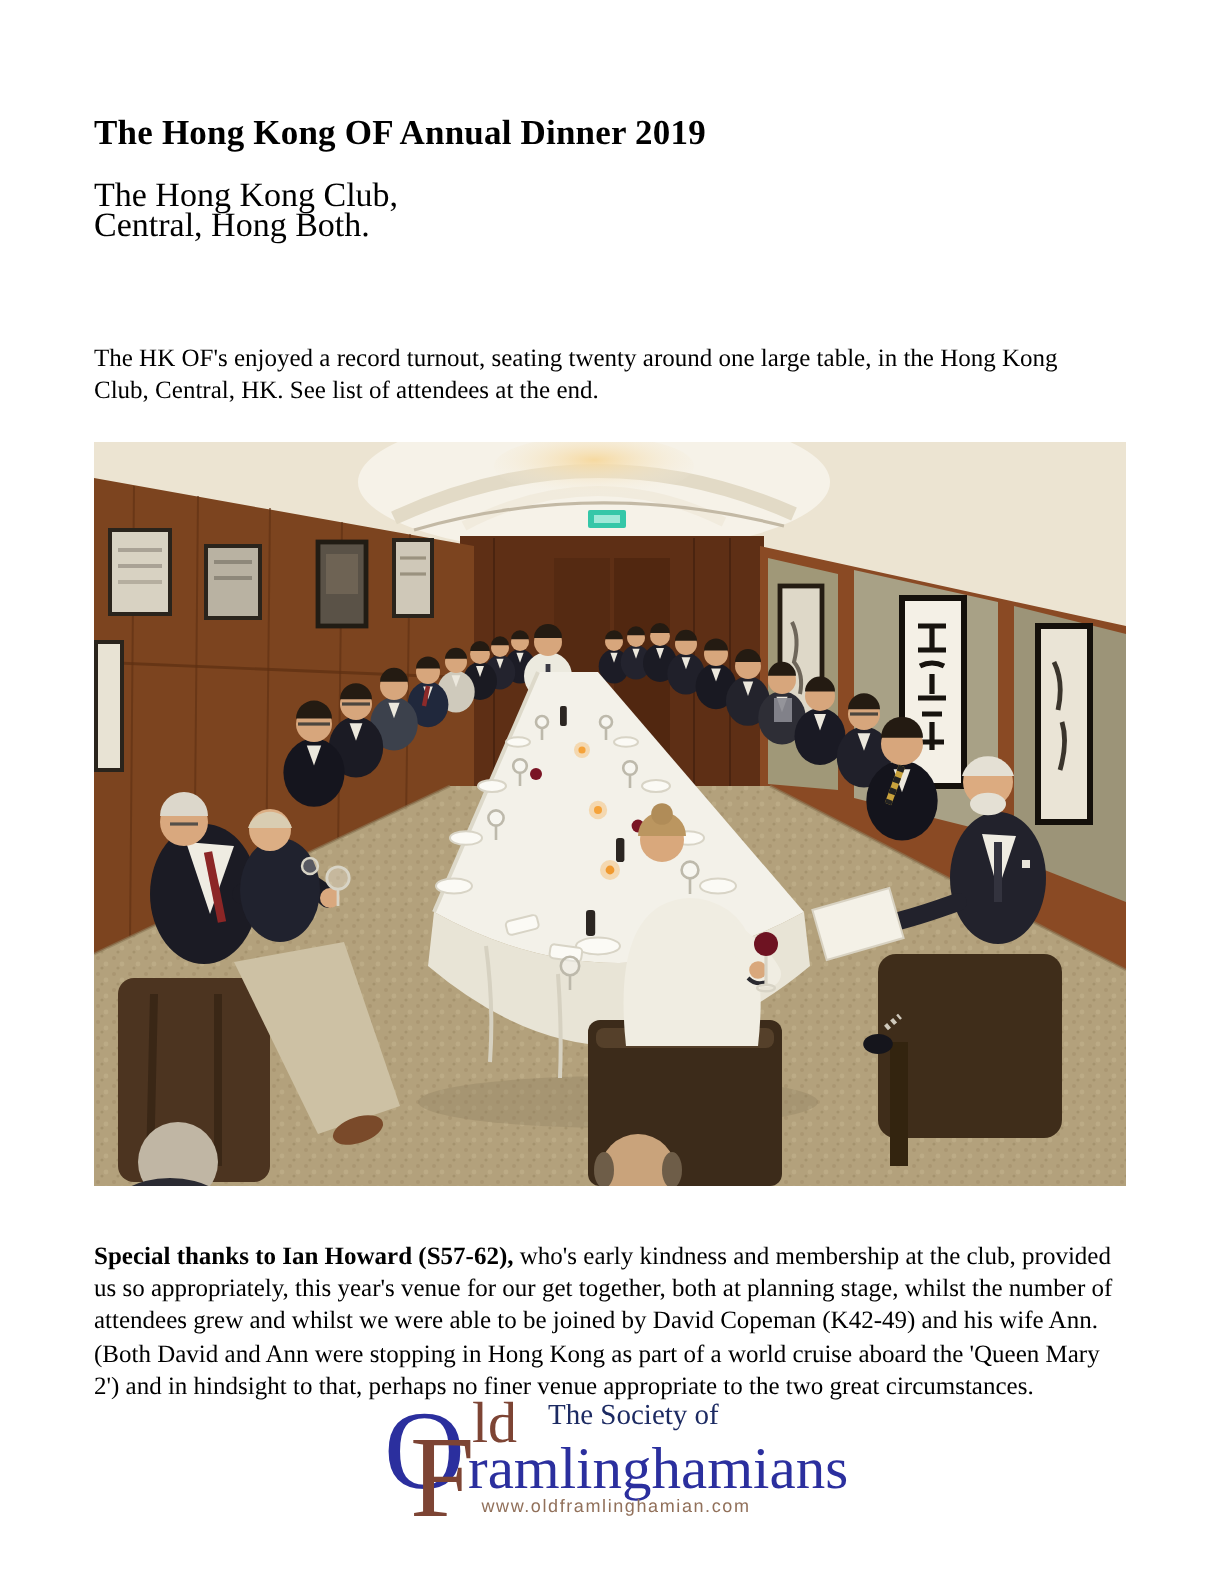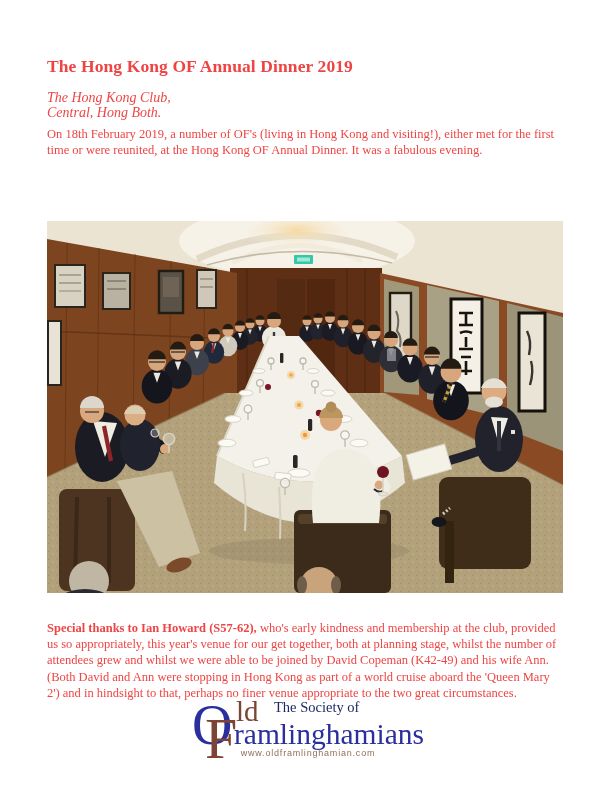--- a/index.html
+++ b/index.html
@@ -1,19 +1,19 @@
 <!DOCTYPE html>
 <html><head>
 <meta charset="utf-8">
 <style>
   html,body{margin:0;padding:0;background:#ffffff;}
   .page{position:relative;width:612px;height:792px;background:#fff;overflow:hidden;
-        font-family:"Liberation Serif",serif;color:#ef4444;}
+        font-family:"Liberation Serif",serif;color:#000000;}
   .title{position:absolute;left:47px;top:56px;margin:0;font-size:17.5px;font-weight:700;letter-spacing:.1px;}
-  .addr{position:absolute;left:47px;top:90px;font-size:14px;line-height:15px;font-style:italic;}
+  .addr{position:absolute;left:47px;top:90px;font-size:17px;line-height:15px;}
   .para{position:absolute;left:47px;width:512px;margin:0;font-size:12.5px;line-height:15.6px;}
   .p1{top:127px;}
   .p2{top:172px;}
   .p3{top:620px;width:516px;line-height:16.2px;}
   .photo{position:absolute;left:47px;top:221px;width:516px;height:372px;margin:0;}
   .photo svg{display:block;width:516px;height:372px;}
   .logo{position:absolute;left:186px;top:694px;width:250px;height:70px;}
   .logo svg{display:block;width:250px;height:70px;overflow:visible;}
   .logo text{font-family:"Liberation Serif",serif;}
   .logo .web{font-family:"Liberation Sans",sans-serif;letter-spacing:.8px;}
@@ -23,21 +23,21 @@
 
 <div class="page">
 
   <h1 class="title">The Hong Kong OF Annual Dinner 2019</h1>
 
   <div class="addr">
     <div>The Hong Kong Club,</div>
     <div>Central, Hong Both.</div>
   </div>
 
-  <p class="para p1">On 18th February 2019, a number of OF's (living in Hong Kong and visiting!), either met for the first time or were reunited, at the Hong Kong OF Annual Dinner. It was a fabulous evening.</p>
+  <p class="para p2">The HK OF's enjoyed a record turnout, seating twenty around one large table, in the Hong Kong Club, Central, HK.  See list of attendees at the end.</p>
 
   <figure class="photo">
     <svg viewBox="0 0 516 372" xmlns="http://www.w3.org/2000/svg">
       <defs>
         <radialGradient id="glow" cx="50%" cy="40%" r="60%">
           <stop offset="0" stop-color="#f6d9a0"></stop>
           <stop offset="1" stop-color="#f4efe3" stop-opacity="0"></stop>
         </radialGradient>
         <pattern id="carpet" width="8" height="8" patternUnits="userSpaceOnUse">
           <rect width="8" height="8" fill="#b3a17c"></rect>

